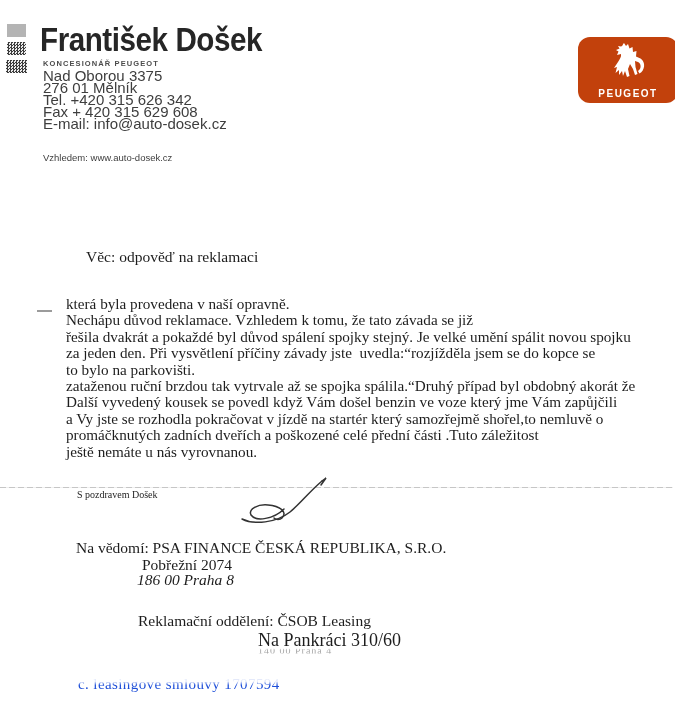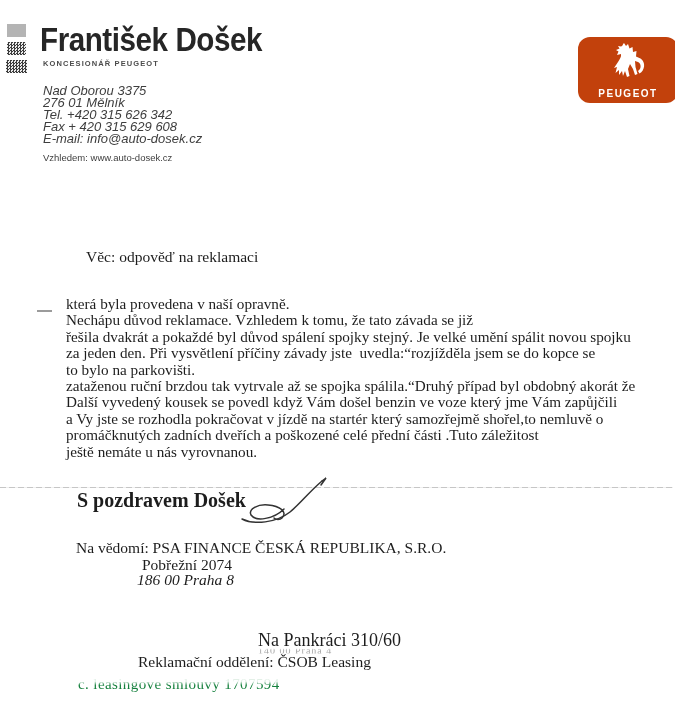--- a/index.html
+++ b/index.html
@@ -12,22 +12,22 @@
   .lh-name{
     left:40px;top:20px;font-family:"Liberation Sans",sans-serif;font-size:34px;
     font-weight:bold;color:#262626;letter-spacing:-.5px;white-space:nowrap;
     transform:scaleX(.87);transform-origin:left top;
   }
   .lh-sub{
     left:43px;top:59px;font-family:"Liberation Sans",sans-serif;font-size:7.5px;
     font-weight:bold;color:#4c4c4c;letter-spacing:1.1px;
   }
   .lh-addr{
-    left:43px;top:85px;font-family:"Liberation Sans",sans-serif;font-size:13px;
-    line-height:12px;color:#3e3e3e;font-style:italic;
+    left:43px;top:70px;font-family:"Liberation Sans",sans-serif;font-size:15px;
+    line-height:12px;color:#3e3e3e;
   }
   .lh-internet{
     left:43px;top:152px;font-family:"Liberation Sans",sans-serif;font-size:9.5px;color:#3e3e3e;
   }
   
   .mark{left:7px;width:19px;height:13px;}
   .mark-solid{top:24px;background:#b4b4b4;}
   .mark-dither1{top:42px;background:conic-gradient(#3d3d3d 25%,#ededed 0 50%,#3d3d3d 0 75%,#ededed 0);background-size:3px 3px;}
   .mark-dither2{top:60px;left:6px;width:21px;background:conic-gradient(#3d3d3d 25%,#ededed 0 50%,#3d3d3d 0 75%,#ededed 0);background-size:3px 3px;}
   .margin-dash{left:37px;top:310px;width:15px;height:2px;background:#9b9b9b;}
@@ -46,36 +46,36 @@
   .date{left:405px;top:254px;font-size:16px;}
   
   .body-lines{left:66px;top:296px;font-size:15.2px;line-height:16.4px;}
   .bline{white-space:pre;}
   .bline.first{padding-left:12px;}
   
   .scan-rule{
     left:0;top:487px;width:673px;height:1px;
     background:repeating-linear-gradient(90deg,#c6c6c6 0 6px,#efefef 6px 9px);
   }
-  .signoff{left:77px;top:489px;font-size:20px;font-weight:bold;}
+  .signoff{left:77px;top:489px;font-size:10px;}
   .signature{left:238px;top:477px;}
   
   .cc1{left:76px;top:539px;font-size:15.5px;}
   .cc2{left:142px;top:556px;font-size:15.5px;}
   .cc3{left:137px;top:571px;font-size:15.5px;font-style:italic;}
-  .cl1{left:138px;top:612px;font-size:15.5px;margin-top:41px;}
+  .cl1{left:138px;top:612px;font-size:15.5px;}
   .cl2{left:258px;top:630px;font-size:18px;}
   .cl3{
     left:258px;top:645px;font-size:10px;color:#a7a7a7;letter-spacing:1px;
     -webkit-mask-image:linear-gradient(to bottom,transparent 0 30%,#000 45% 70%,transparent 85%);
     mask-image:linear-gradient(to bottom,transparent 0 30%,#000 45% 70%,transparent 85%);
   }
   
   .contract{
-    left:78px;top:676px;font-size:15px;color:#15803d;letter-spacing:.4px;
+    left:78px;top:676px;font-size:15px;color:#1d4ed8;letter-spacing:.4px;
     -webkit-mask-image:linear-gradient(to bottom,rgba(0,0,0,.12) 0 32%,#000 55% 100%);
     mask-image:linear-gradient(to bottom,rgba(0,0,0,.12) 0 32%,#000 55% 100%);
   }
 </style>
 </head>
 <body>
 
 <div class="page">
 
   <div class="abs mark mark-solid"></div>

